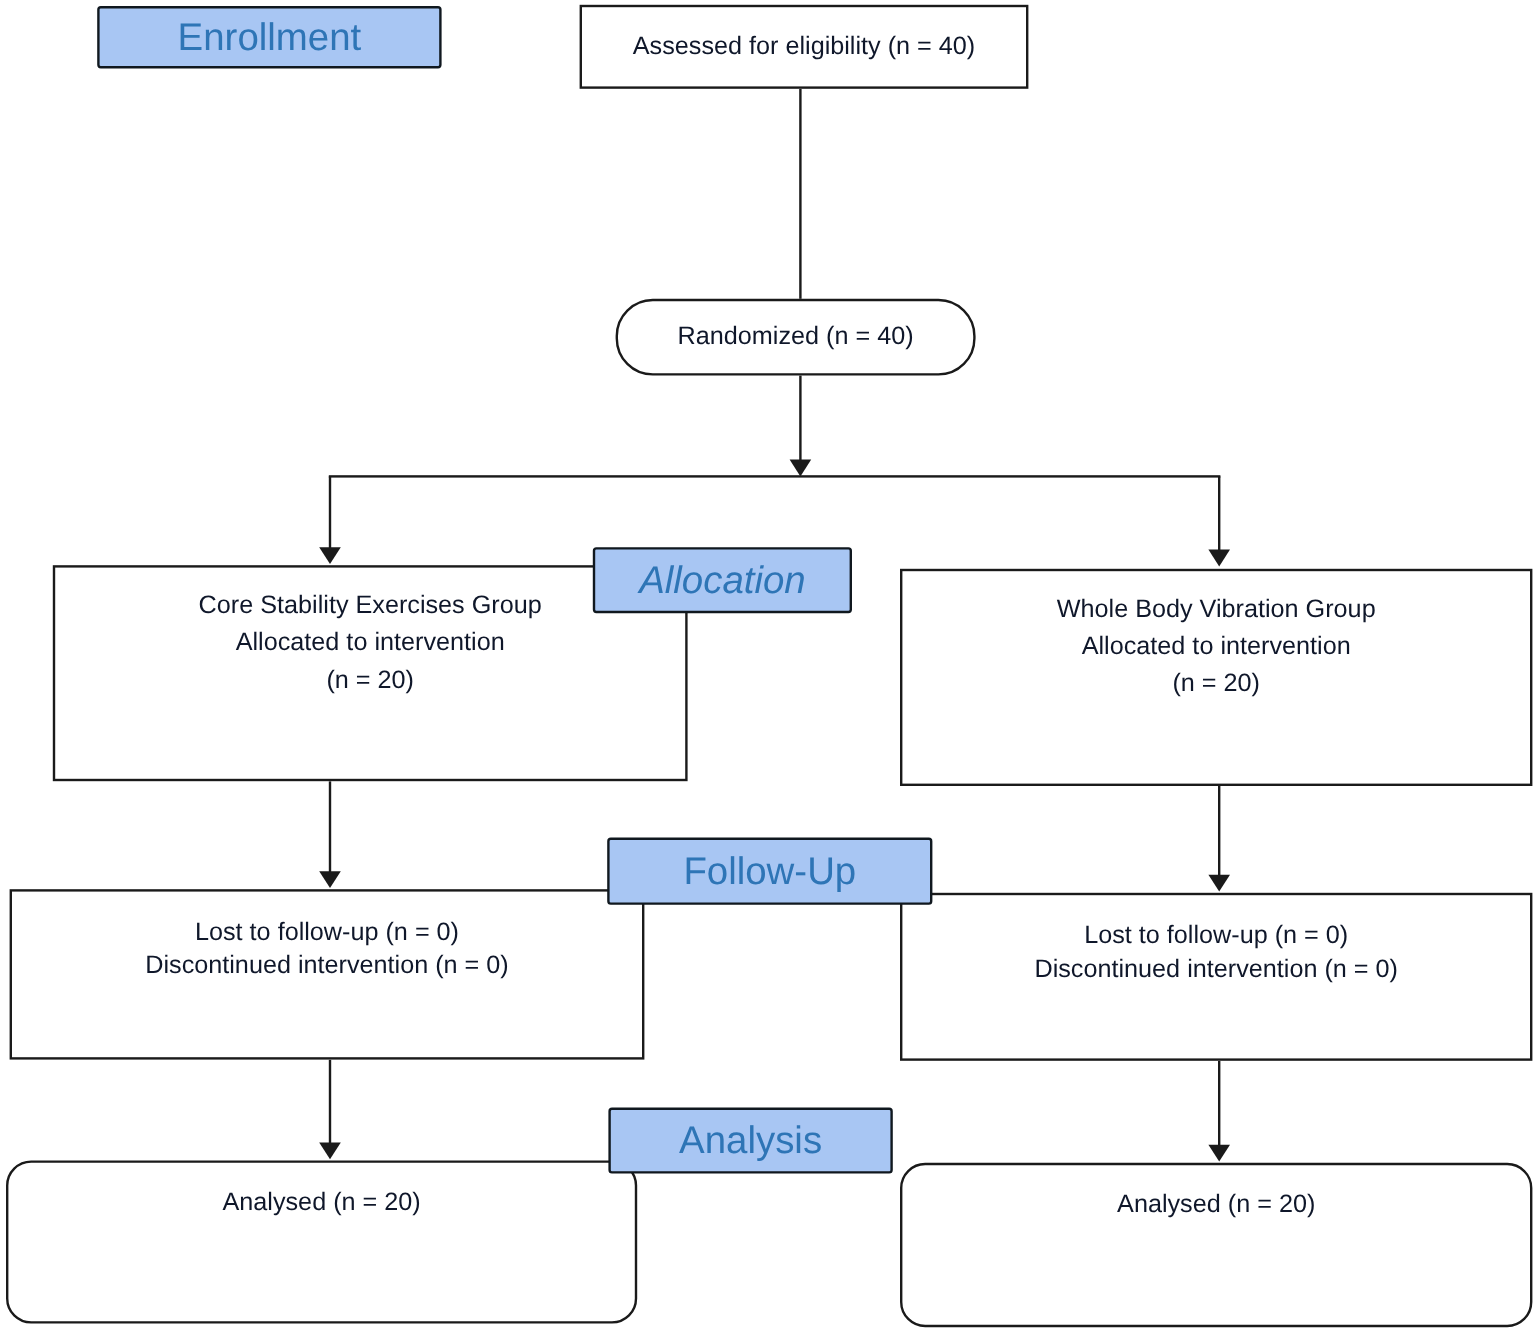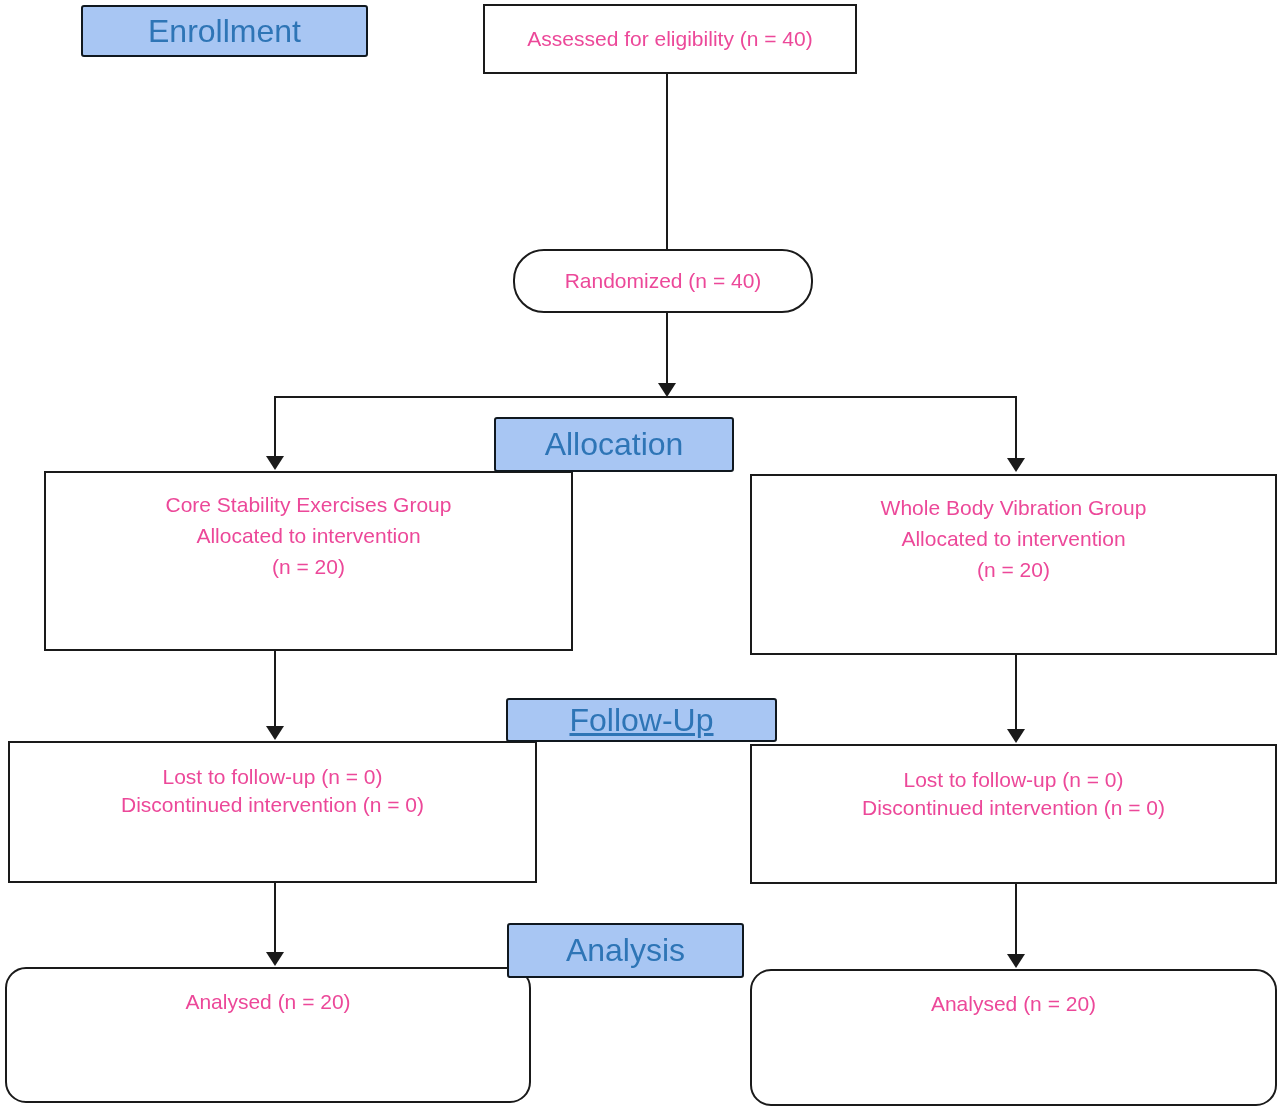--- a/index.html
+++ b/index.html
@@ -20,21 +20,21 @@
     border-left:9px solid transparent;
     border-right:9px solid transparent;
     border-top:14px solid #1a1a1a;
   }
   
   .box{
     box-sizing:border-box;
     background:#ffffff;
     border:2px solid #1a1a1a;
     z-index:2;
-    color:#ec4899;
+    color:#0f172a;
     font-size:21px;
     text-align:center;
   }
   .box .bline{display:block;}
   .box-center{display:flex;align-items:center;justify-content:center;}
   .pad-alloc{padding-top:16px;line-height:31px;}
   .pad-fu{padding-top:20px;line-height:28px;}
   .pad-an{padding-top:18px;line-height:30px;border-radius:21px;}
   
   .pill{
@@ -106,25 +106,25 @@
   </div>
 
   <div class="abs box pad-an" style="left:750px;top:969px;width:527px;height:137px;">
     <span class="bline">Analysed (n = 20)</span>
   </div>
 
   <div class="abs pill" style="left:81px;top:5px;width:287px;height:52px;">
     <span>Enrollment</span>
   </div>
 
-  <div class="abs pill" style="left:494px;top:417px;width:240px;height:55px;">
+  <div class="abs pill" style="left:494px;top:456px;width:216px;height:55px;font-style:italic;">
     <span>Allocation</span>
   </div>
 
-  <div class="abs pill" style="left:506px;top:698px;width:271px;height:44px;text-decoration:underline;">
+  <div class="abs pill" style="left:506px;top:698px;width:271px;height:56px;">
     <span>Follow-Up</span>
   </div>
 
   <div class="abs pill" style="left:507px;top:923px;width:237px;height:55px;">
     <span>Analysis</span>
   </div>
 
 </div>
 
 </body></html>

